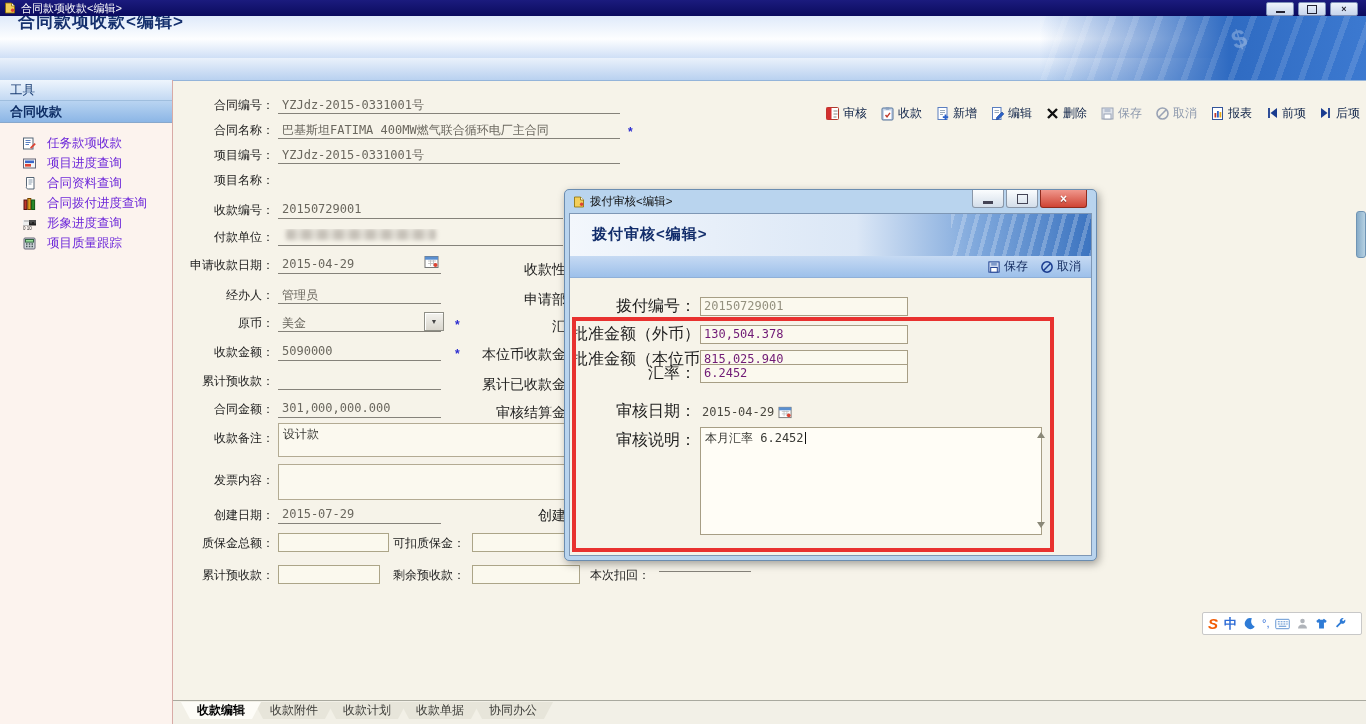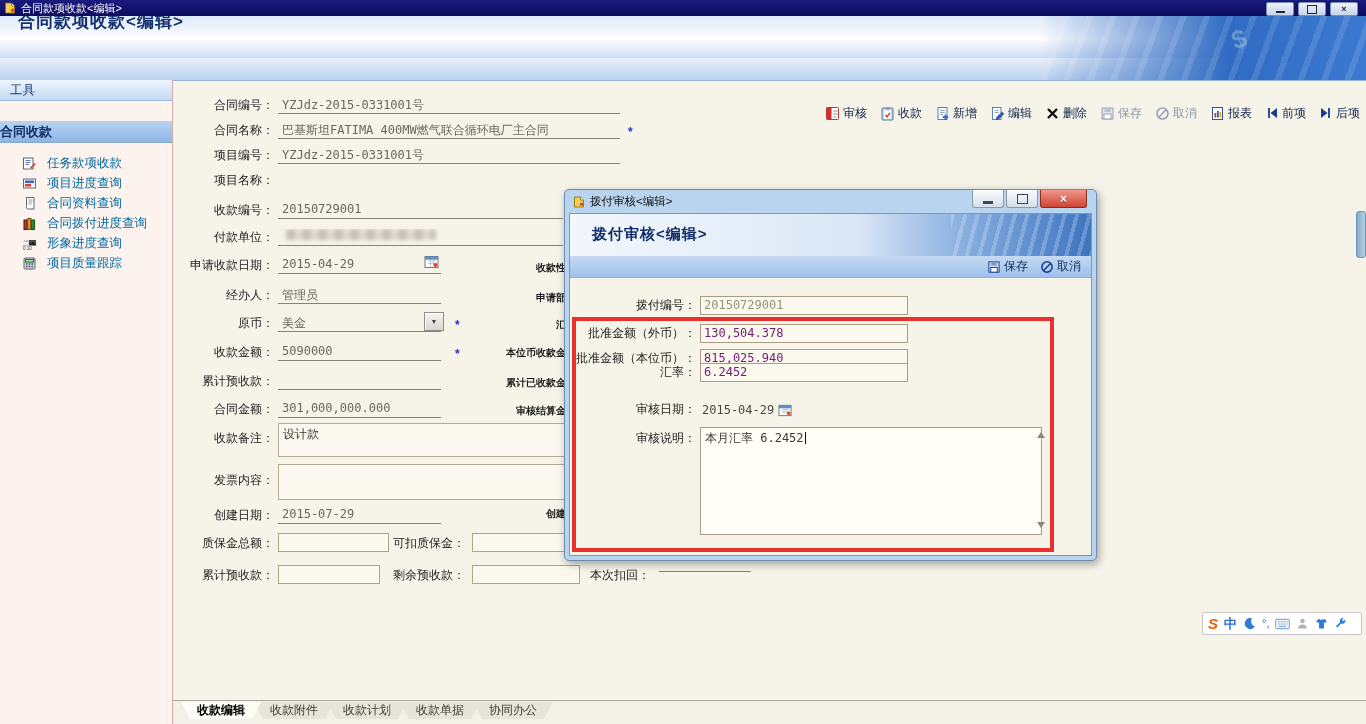--- a/index.html
+++ b/index.html
@@ -28,36 +28,36 @@
   .toolbar{position:absolute;left:0;top:58px;width:1366px;height:22px;
            background:linear-gradient(180deg,#eaf1fb,#b9d1f0);border-bottom:1px solid #94b4da;z-index:1;}
   .toolitems{position:absolute;right:6px;top:58px;height:22px;display:flex;align-items:center;gap:13px;z-index:3;margin-top:44px;}
   .tbtn{display:flex;align-items:center;gap:3px;font-size:12px;color:#0f2348;cursor:default;white-space:nowrap;}
   .tbtn.disabled{color:#8d99ad;}
   .tbtn svg{display:block;}
   
   .sidebar{position:absolute;left:0;top:80px;width:172px;height:644px;background:#fcf3ee;border-right:1px solid #d8aaa6;z-index:2;}
   .side-tools{height:20px;line-height:20px;padding-left:10px;font-size:12.5px;color:#173b72;
               background:linear-gradient(180deg,#eef5fd,#c3d9f3);border-bottom:1px solid #9fbede;}
-  .side-group{height:21px;line-height:21px;font-size:13px;font-weight:bold;color:#0f2f66;
-              background:linear-gradient(180deg,#b9d4f1,#8cb6e6);border-bottom:1px solid #88a8cc;margin-top:20px;}
+  .side-group{height:21px;line-height:21px;padding-left:10px;font-size:13px;font-weight:bold;color:#0f2f66;
+              background:linear-gradient(180deg,#b9d4f1,#8cb6e6);border-bottom:1px solid #88a8cc;}
   .side-list{padding-top:10px;}
-  .side-item{display:flex;align-items:center;height:20px;padding-left:22px;gap:10px;font-size:12.5px;color:#0369a1;cursor:default;}
+  .side-item{display:flex;align-items:center;height:20px;padding-left:22px;gap:10px;font-size:12.5px;color:#6d28d9;cursor:default;}
   
   .row{position:absolute;left:166px;display:flex;align-items:flex-end;z-index:1;}
   .lbl{display:inline-block;width:108px;text-align:right;font-size:12px;color:#1d1d1d;white-space:nowrap;}
   .val{display:inline-block;margin-left:4px;border-bottom:1px solid #85827a;
        font:12px "DejaVu Sans Mono",monospace;color:#6a675e;padding:0 2px 1px 4px;height:15px;
        white-space:nowrap;overflow:hidden;}
   .req{color:#2a2ad0;font-weight:bold;margin-left:8px;font-size:12px;}
   .box{position:absolute;border:1px solid #aca588;background:#fbf9ee;height:15px;padding:1px 3px;
        font:12px "DejaVu Sans Mono",monospace;color:#6a675e;z-index:1;}
   .ta{position:absolute;border:1px solid #b3ab93;background:#fbf9ef;font:12px "DejaVu Sans Mono",monospace;
       color:#3a3a35;padding:2px 4px;z-index:1;}
-  .clip-lbl{position:absolute;left:430px;width:136px;text-align:right;font-size:10px;color:#1d1d1d;z-index:1;white-space:nowrap;overflow:hidden;font-weight:bold;}
+  .clip-lbl{position:absolute;left:430px;width:136px;text-align:right;font-size:14px;color:#1d1d1d;z-index:1;white-space:nowrap;overflow:hidden;}
   .blurstrip{display:inline-block;width:150px;height:11px;margin-left:4px;border-radius:2px;
              background:repeating-linear-gradient(90deg,#b9b4ac 0 9px,#d8d4cc 9px 16px);filter:blur(2px);opacity:.8;}
   .combo-btn{position:absolute;left:424px;top:312px;width:18px;height:17px;background:linear-gradient(#f4f3ef,#d9d6cd);
              border:1px solid #8f8f86;box-shadow:inset 1px 1px 0 #fff;display:flex;align-items:center;justify-content:center;
              font-size:7px;color:#444;z-index:1;}
   .cal{position:absolute;z-index:1;display:inline-flex;}
   
   .modal{position:absolute;left:564px;top:189px;width:531px;height:370px;background:#b9d4ee;
          border:1px solid #6b8db0;border-radius:5px;box-shadow:2px 3px 8px rgba(0,0,0,.35);z-index:10;}
   .m-titlebar{position:absolute;left:0;top:0;width:100%;height:23px;display:flex;align-items:center;
@@ -74,21 +74,21 @@
   .m-head{position:absolute;left:0;top:0;width:100%;height:42px;
           background:linear-gradient(90deg,#f3f7fc 0%,#dbe7f6 55%,#7fa8dc 78%,#3c74c0 100%);}
   .m-head::after{content:"";position:absolute;right:0;top:0;width:140px;height:42px;
           background:repeating-linear-gradient(105deg,rgba(255,255,255,.22) 0 4px,transparent 4px 12px);}
   .m-title{position:absolute;left:22px;top:11px;font-size:15px;font-weight:bold;color:#122d6b;letter-spacing:1px;}
   .m-toolbar{position:absolute;left:0;top:42px;width:100%;height:22px;
              background:linear-gradient(#c6daf3,#9dc0ea);border-bottom:1px solid #8fb0d8;
              display:flex;justify-content:flex-end;align-items:center;gap:12px;padding-right:10px;box-sizing:border-box;}
   .m-tbtn{display:flex;align-items:center;gap:3px;font-size:12px;color:#122a5e;}
   .m-row{position:absolute;display:flex;align-items:center;}
-  .m-lbl{display:inline-block;width:124px;text-align:right;font-size:12px;color:#1d1d1d;white-space:nowrap;}
+  .m-lbl{display:inline-block;width:124px;text-align:right;font-size:16px;color:#1d1d1d;white-space:nowrap;}
   .m-box{margin-left:4px;border:1px solid #a79e85;background:#fbf9ee;width:200px;height:15px;padding:1px 3px;
          font:12px "DejaVu Sans Mono",monospace;color:#701a75;}
   .m-box.ro{color:#94917f;}
   .m-ta{position:absolute;left:130px;top:213px;width:332px;height:102px;border:1px solid #a79e85;background:#fffdf6;
         font:12px "DejaVu Sans Mono",monospace;color:#3a3a35;padding:2px 4px;}
   .cursorbar{display:inline-block;width:1px;height:12px;background:#111;vertical-align:-2px;margin-left:1px;}
   .tri{position:absolute;width:0;height:0;border-left:4px solid transparent;border-right:4px solid transparent;}
   .tri.up{border-bottom:6px solid #8a8878;}
   .tri.dn{border-top:6px solid #8a8878;}
   .hl-rect{position:absolute;left:572px;top:317px;width:474px;height:227px;border:4px solid #e8312f;z-index:20;}

